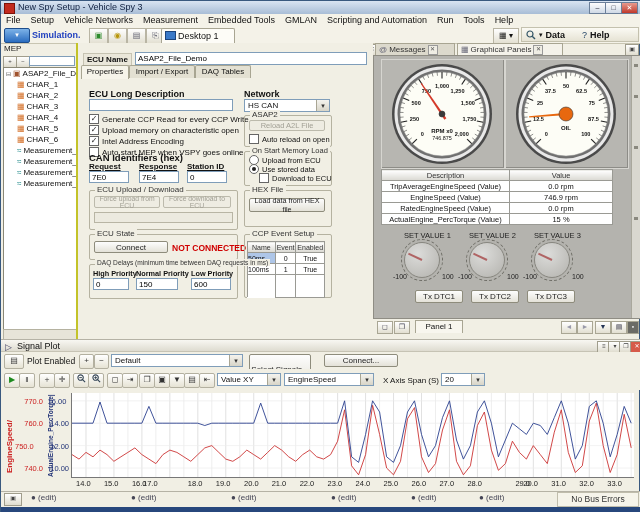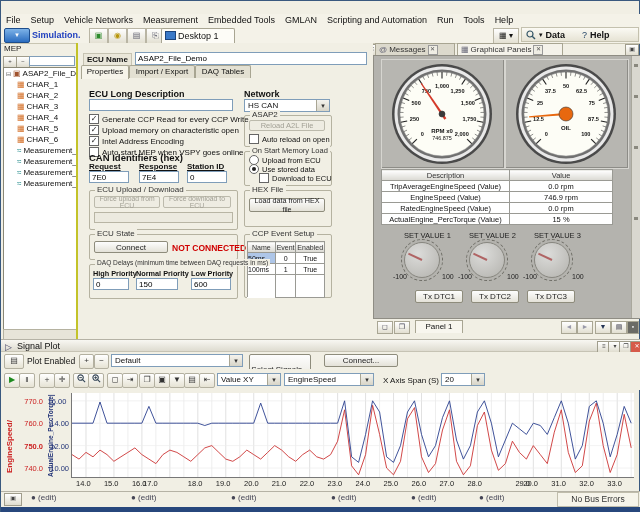--- a/index.html
+++ b/index.html
@@ -78,20 +78,27 @@
   .scell{position:absolute;top:492px;font-size:8px;color:#445;}
   .busbox{left:556px;top:491px;width:80px;height:13px;border:1px solid #c0bdac;font-size:8.5px;color:#333;text-align:center;line-height:12px;background:#f6f4ea;}
   .bedge{left:0;top:506px;width:640px;height:6px;background:linear-gradient(#3f untouched,#1e3c78);background:#27477c;}
   svg text{font-family:"Liberation Sans",sans-serif;}
 </style>
 </head>
 <body>
 
 <div id="window">
 
+  <div class="a titlebar">
+    <div class="a appicon"></div>
+    <div class="a txt">New Spy Setup - Vehicle Spy 3</div>
+    <div class="a winbtn" style="left:588px">–</div>
+    <div class="a winbtn" style="left:604px">□</div>
+    <div class="a winbtn close" style="left:620px">✕</div>
+  </div>
 
   <div class="a menubar">
     <span>File</span>
     <span>Setup</span>
     <span>Vehicle Networks</span>
     <span>Measurement</span>
     <span>Embedded Tools</span>
     <span>GMLAN</span>
     <span>Scripting and Automation</span>
     <span>Run</span>
@@ -549,21 +556,21 @@
   <div class="cmb" style="left:216px;top:372px;width:64px">Value XY</div>
   <div class="cmb" style="left:283px;top:372px;width:90px">EngineSpeed</div>
   <div class="a" style="left:382px;top:375px;font-size:8px">X Axis Span (S)</div>
   <div class="cmb" style="left:440px;top:372px;width:44px">20</div>
 
   <div class="vert" style="left:4px;top:472px;font-size:8px;color:#cc2222" id="laxis-label">EngineSpeed/</div>
   <div class="vert" style="left:46px;top:476px;font-size:6.5px;color:#223377;font-weight:bold" id="raxis-label">ActualEngine_PercTorque|</div>
   <div id="lticks">
       <div class="ytick" style="left: 14px; top: 395.84px; color: rgb(204, 34, 34); width: 28px; text-align: right;">770.0</div>
       <div class="ytick" style="left: 14px; top: 418.24px; color: rgb(204, 34, 34); width: 28px; text-align: right;">760.0</div>
-      <div class="ytick" style="left: 14px; top: 440.64px; color: rgb(204, 34, 34); width: 28px; text-align: right; font-weight: bold;">750.0</div>
+      <div class="ytick" style="left: 14px; top: 440.64px; color: rgb(204, 34, 34); width: 28px; text-align: left;">750.0</div>
       <div class="ytick" style="left: 14px; top: 463.04px; color: rgb(204, 34, 34); width: 28px; text-align: right;">740.0</div>
     </div>
   <div id="rticks">
       <div class="ytick" style="left: 44px; top: 395.84px; color: rgb(34, 51, 119); width: 24px; text-align: center;">16.00</div>
       <div class="ytick" style="left: 44px; top: 418.24px; color: rgb(34, 51, 119); width: 24px; text-align: right;">14.00</div>
       <div class="ytick" style="left: 44px; top: 440.64px; color: rgb(34, 51, 119); width: 24px; text-align: right;">12.00</div>
       <div class="ytick" style="left: 44px; top: 463.04px; color: rgb(34, 51, 119); width: 24px; text-align: right;">10.00</div>
     </div>
   <div class="a plot"><svg id="chart-svg" width="562" height="84">
         <line x1="13.980099502487562" y1="0" x2="13.980099502487562" y2="84" stroke="#d4d4d4" stroke-width="0.7"></line>

